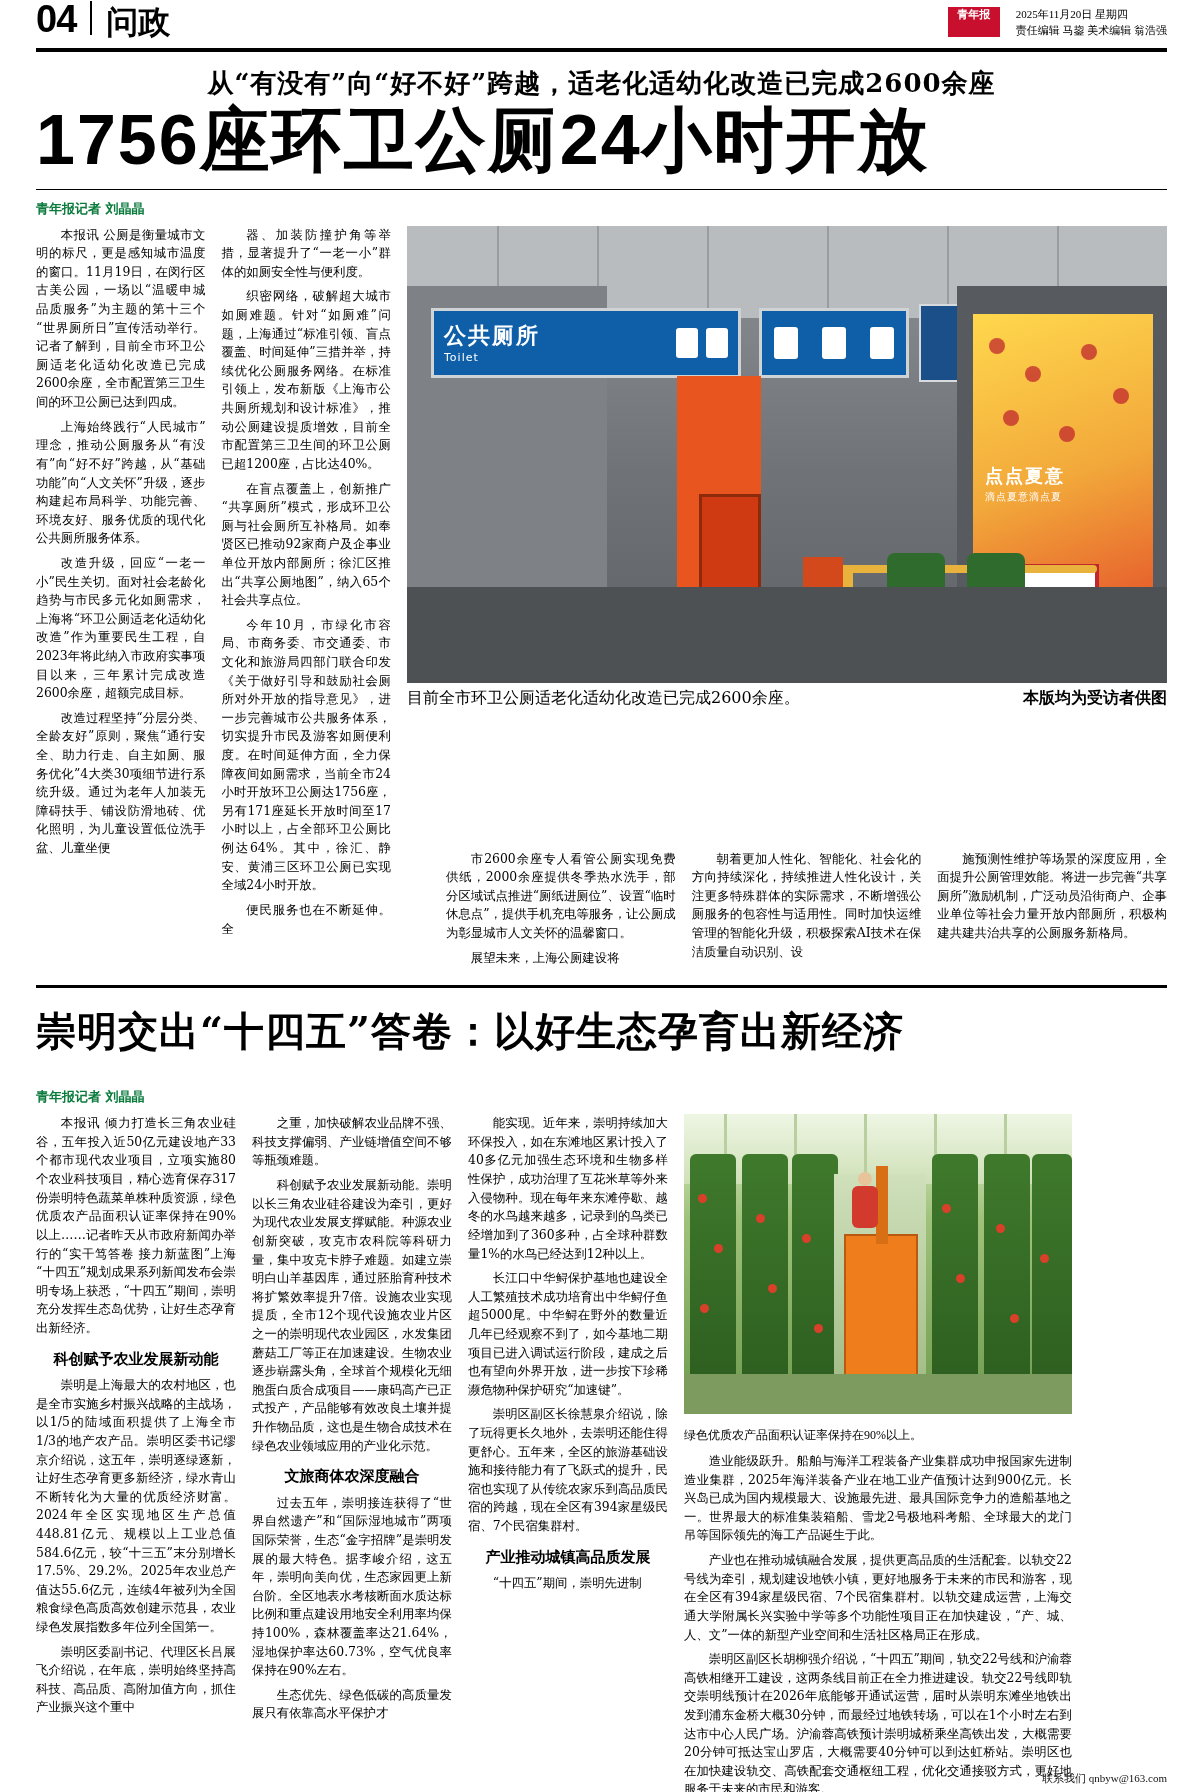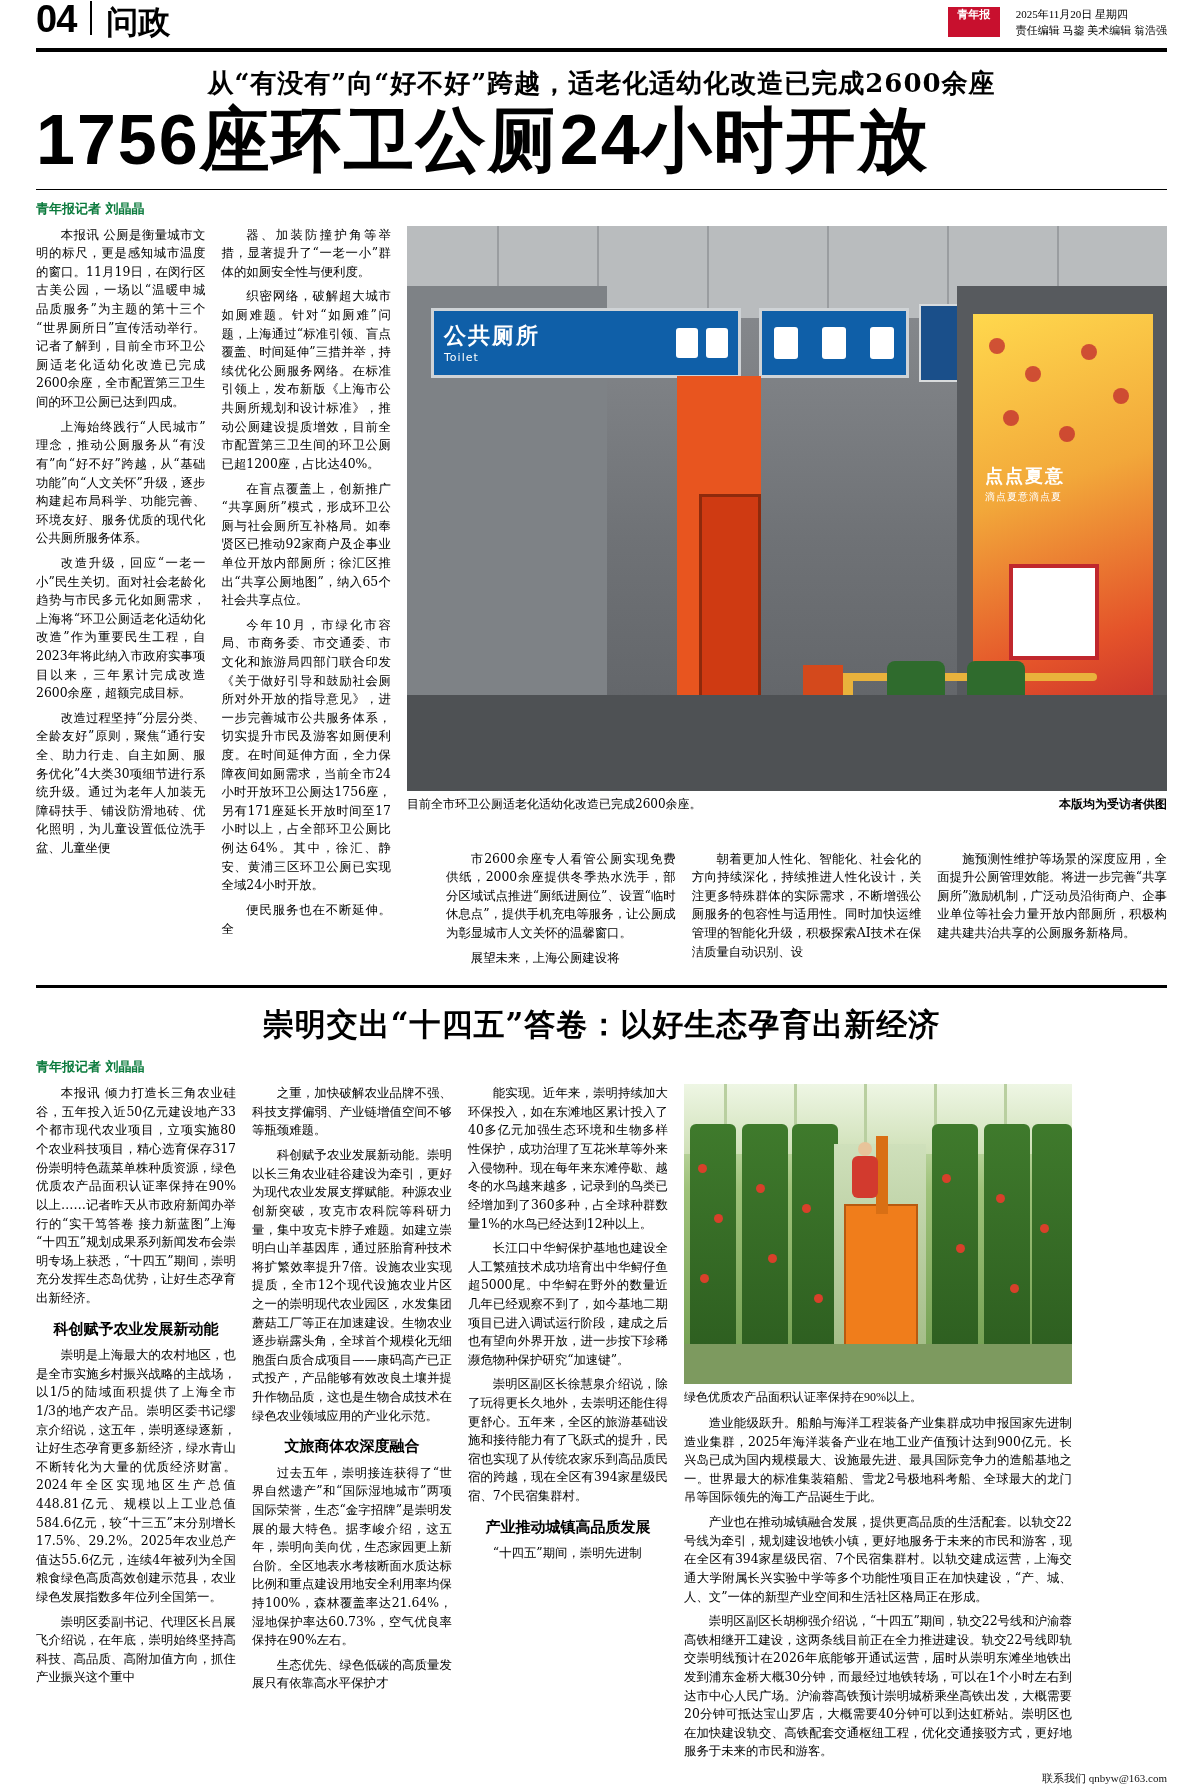--- a/index.html
+++ b/index.html
@@ -80,52 +80,52 @@
   .col{
     width:200px;
     font-size:12.4px;
     line-height:1.5;
     text-align:justify;
     font-family:"DejaVu Serif",serif;
   }
   .col p{margin:0 0 6px 0; text-indent:2em;}
   .photo-wrap{ width:760px; }
   .photo{
-    width:760px;height:565px;position:relative;overflow:hidden;
+    width:760px;height:457px;position:relative;overflow:hidden;
     background:#0ea5e9;
     text-decoration:underline;
   }
   .cap-row{
     display:flex;justify-content:space-between;align-items:flex-start;
-    font-size:12px;margin-top:5px;
+    font-size:16px;margin-top:5px;
     font-family:"DejaVu Serif",serif;
     gap:44px;
   }
   .cap-row .credit{font-weight:bold;}
 
   .art1-bottom{
     display:flex;gap:16px;margin-top:4px;
   }
 
   
   .art-divider{height:3px;background:#000;margin:12px 0 0 0;}
 
   
   .headline2{
-    text-align:center;font-size:31px;font-weight:bold;letter-spacing:1px;
-    margin:16px 0 12px 0;
+    text-align:left;font-size:40px;font-weight:bold;letter-spacing:1px;
+    margin:16px 0 29px 0;
     font-family:"DejaVu Serif",serif;
   }
   .art2{display:flex;gap:16px;}
   .sub-h{
     font-weight:bold;font-size:15px;text-align:center;margin:10px 0 6px 0;
     font-family:"DejaVu Serif",serif;
   }
   .photo2{width:388px;height:300px;position:relative;overflow:hidden;background:#3f6b2a;}
-  .cap2{font-size:12px;margin-top:5px;line-height:1.4;}
+  .cap2{font-size:12px;margin-top:13px;line-height:1.4;}
 
   .footer{
     position:absolute;right:36px;bottom:6px;font-size:11px;color:#111;
   }
 
   
   .p1-bg{position:absolute;inset:0;background:linear-gradient(#8d9094,#6f7276 55%,#5d6064);}
   .p1-ceiling{position:absolute;left:0;top:0;width:100%;height:92px;background:#b9bcbe;}
   .p1-ceil-line{position:absolute;top:0;height:92px;width:2px;background:#9a9da0;}
   .p1-wallL{position:absolute;left:0;top:60px;width:200px;height:430px;background:#7e8286;}

